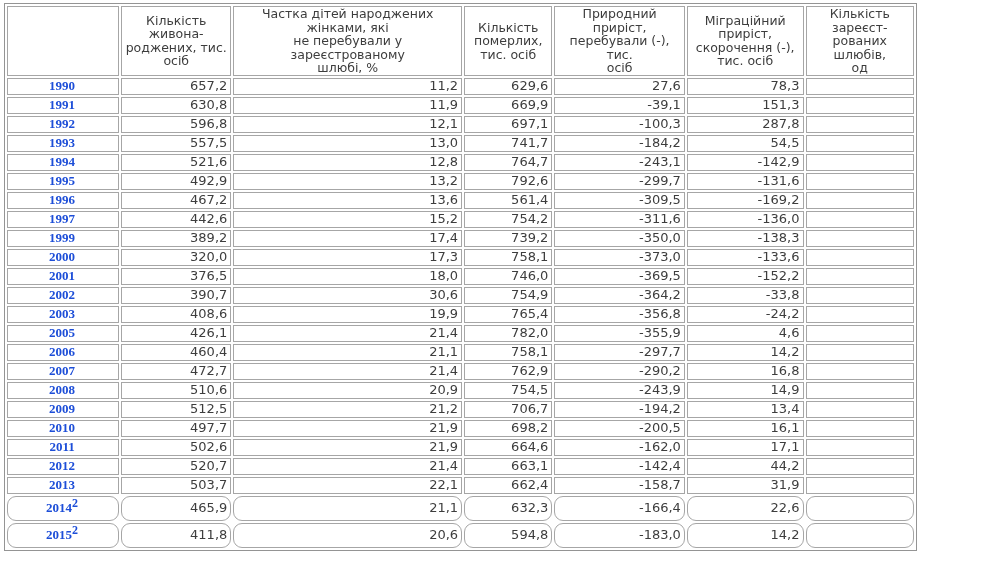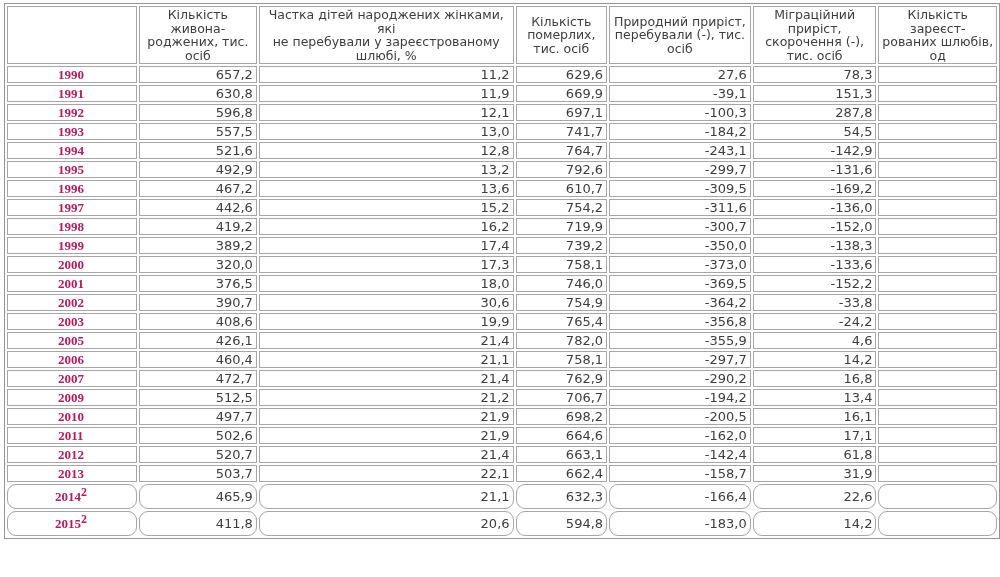--- a/index.html
+++ b/index.html
@@ -4,21 +4,21 @@
 <style>
   * { box-sizing: border-box; }
   html, body { margin: 0; padding: 0; }
   body {
     width: 1000px; height: 577px;
     overflow: hidden;
     background: #ffffff;
     font-family: "DejaVu Sans", sans-serif;
     color: #3d3d3d;
   }
-  .page { position: relative; width: 1000px; height: 577px; overflow: hidden; }
+  .page { position: relative; width: 917px; height: 577px; overflow: hidden; }
 
   table.stats {
     margin: 3px 0 0 4px;
     border-collapse: separate;
     border-spacing: 2px;
     border: 1px solid #949494;
     table-layout: fixed;
   }
   table.stats th, table.stats td {
     border: 1px solid #a6a6a6;
@@ -42,21 +42,21 @@
     line-height: 14px;
     padding: 0 3px 0 1px;
     white-space: nowrap;
   }
   td.num { text-align: right; }
   td.year {
     text-align: center;
     font-family: "Liberation Serif", serif;
     font-weight: bold;
     font-size: 15px;
-    color: #be185d;
+    color: #1d4ed8;
     padding: 0;
   }
   td.year sup {
     font-size: 12px;
     font-weight: bold;
     vertical-align: super;
     line-height: 0;
   }
   tr.tall td { height: 25px; border-radius: 9px; }
 </style>
@@ -151,44 +151,35 @@
           <td class="num">13,2</td>
           <td class="num">792,6</td>
           <td class="num">-299,7</td>
           <td class="num">-131,6</td>
           <td class="num"></td>
         </tr>
         <tr>
           <td class="year"><span>1996</span></td>
           <td class="num">467,2</td>
           <td class="num">13,6</td>
-          <td class="num">610,7</td>
+          <td class="num">561,4</td>
           <td class="num">-309,5</td>
           <td class="num">-169,2</td>
           <td class="num"></td>
         </tr>
         <tr>
           <td class="year"><span>1997</span></td>
           <td class="num">442,6</td>
           <td class="num">15,2</td>
           <td class="num">754,2</td>
           <td class="num">-311,6</td>
           <td class="num">-136,0</td>
           <td class="num"></td>
         </tr>
         <tr>
-          <td class="year"><span>1998</span></td>
-          <td class="num">419,2</td>
-          <td class="num">16,2</td>
-          <td class="num">719,9</td>
-          <td class="num">-300,7</td>
-          <td class="num">-152,0</td>
-          <td class="num"></td>
-        </tr>
-        <tr>
           <td class="year"><span>1999</span></td>
           <td class="num">389,2</td>
           <td class="num">17,4</td>
           <td class="num">739,2</td>
           <td class="num">-350,0</td>
           <td class="num">-138,3</td>
           <td class="num"></td>
         </tr>
         <tr>
           <td class="year"><span>2000</span></td>
@@ -247,20 +238,29 @@
         <tr>
           <td class="year"><span>2007</span></td>
           <td class="num">472,7</td>
           <td class="num">21,4</td>
           <td class="num">762,9</td>
           <td class="num">-290,2</td>
           <td class="num">16,8</td>
           <td class="num"></td>
         </tr>
         <tr>
+          <td class="year"><span>2008</span></td>
+          <td class="num">510,6</td>
+          <td class="num">20,9</td>
+          <td class="num">754,5</td>
+          <td class="num">-243,9</td>
+          <td class="num">14,9</td>
+          <td class="num"></td>
+        </tr>
+        <tr>
           <td class="year"><span>2009</span></td>
           <td class="num">512,5</td>
           <td class="num">21,2</td>
           <td class="num">706,7</td>
           <td class="num">-194,2</td>
           <td class="num">13,4</td>
           <td class="num"></td>
         </tr>
         <tr>
           <td class="year"><span>2010</span></td>
@@ -279,21 +279,21 @@
           <td class="num">-162,0</td>
           <td class="num">17,1</td>
           <td class="num"></td>
         </tr>
         <tr>
           <td class="year"><span>2012</span></td>
           <td class="num">520,7</td>
           <td class="num">21,4</td>
           <td class="num">663,1</td>
           <td class="num">-142,4</td>
-          <td class="num">61,8</td>
+          <td class="num">44,2</td>
           <td class="num"></td>
         </tr>
         <tr>
           <td class="year"><span>2013</span></td>
           <td class="num">503,7</td>
           <td class="num">22,1</td>
           <td class="num">662,4</td>
           <td class="num">-158,7</td>
           <td class="num">31,9</td>
           <td class="num"></td>

